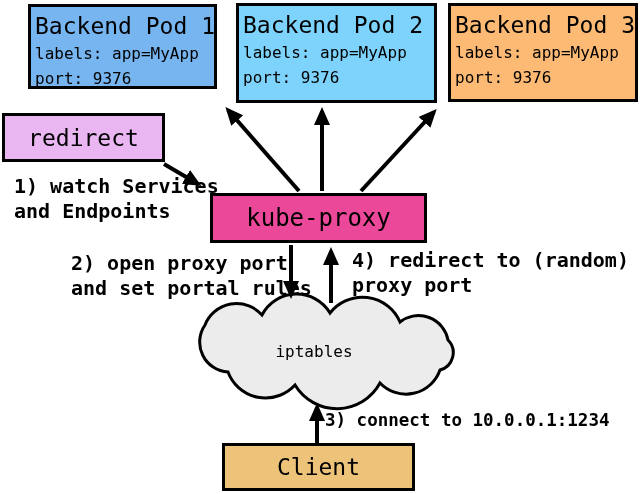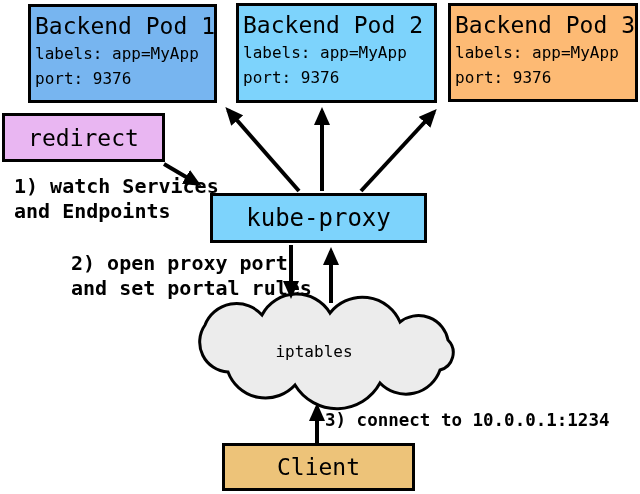--- a/index.html
+++ b/index.html
@@ -39,21 +39,21 @@
   .note {
     position: absolute;
     font-weight: bold;
     font-size: 20px;
     line-height: 25px;
     white-space: pre-line;
     z-index: 4;
   }
   .note-big { font-size: 17.5px; }
   .note-med { font-size: 17px; }
-  #pod1 { left: 28px;  top: 4px;   width: 189px; height: 99px; }
+  #pod1 { left: 28px;  top: 4px;   width: 189px; height: 85px; }
   #pod2 { left: 236px; top: 3px;   width: 201px; height: 100px; }
   #pod3 { left: 448px; top: 3px;   width: 190px; height: 99px; }
   #apiserver { left: 2px;   top: 113px; width: 163px; height: 49px; }
   #kubeproxy { left: 210px; top: 193px; width: 217px; height: 50px; }
   #client    { left: 222px; top: 443px; width: 193px; height: 48px; }
   #note1 { left: 14px;  top: 174px; }
   #note2 { left: 71px;  top: 244px; margin-top: 7px; }
   #note3 { left: 325px; top: 408px; }
   #note4 { left: 352px; top: 248px; }
   #note5 { left: 407px; top: 144px; }
@@ -80,29 +80,31 @@
   </div>
 
   <div class="box pod" id="pod3" style="background-color: #fdba74;">
     <div class="pod-title">Backend Pod 3</div>
     <div class="pod-line">labels: app=MyApp</div>
     <div class="pod-line">port: 9376</div>
   </div>
 
   <div class="box node node-lg" id="apiserver" style="background-color: rgb(233, 182, 242);">redirect</div>
 
-  <div class="box node" id="kubeproxy" style="background-color: #7dd3fc;">kube-proxy</div>
+  <div class="box node" id="kubeproxy" style="background-color: #ec4899;">kube-proxy</div>
 
   <div class="box node node-lg" id="client" style="background-color: rgb(237, 195, 121);">Client</div>
 
   <div class="note" id="note1">1) watch Services
 and Endpoints</div>
   <div class="note" id="note2">2) open proxy port
 and set portal rules</div>
   <div class="note note-big" id="note3">3) connect to 10.0.0.1:1234</div>
+  <div class="note" id="note4">4) redirect to (random)
+proxy port</div>
 
   <svg id="connectors" viewBox="0 0 640 494" xmlns="http://www.w3.org/2000/svg">
     <defs>
       <marker id="ah" markerUnits="userSpaceOnUse" markerWidth="18" markerHeight="16" refX="14" refY="8" orient="auto">
         <path d="M0,0 L18,8 L0,16 Z" fill="#000"></path>
       </marker>
     </defs>
 
     <path stroke="#000" stroke-width="3" d="M 205 325
              A 34 34 0 0 1 262 315

